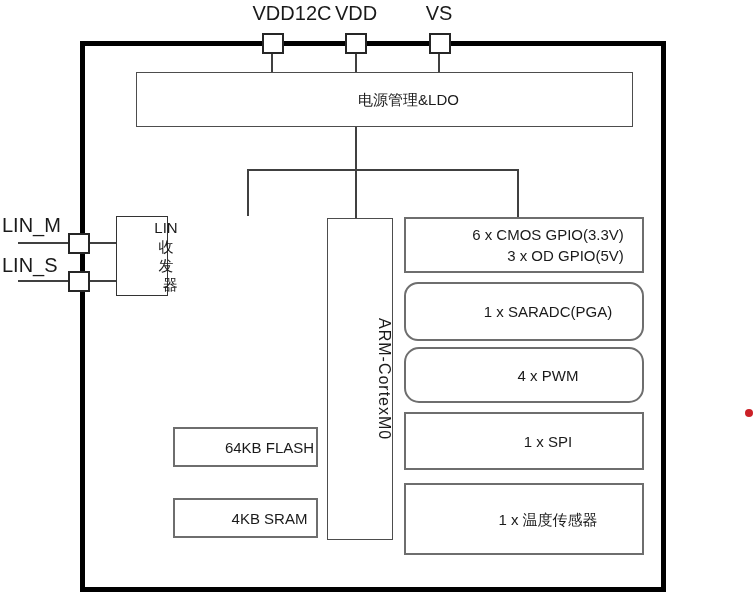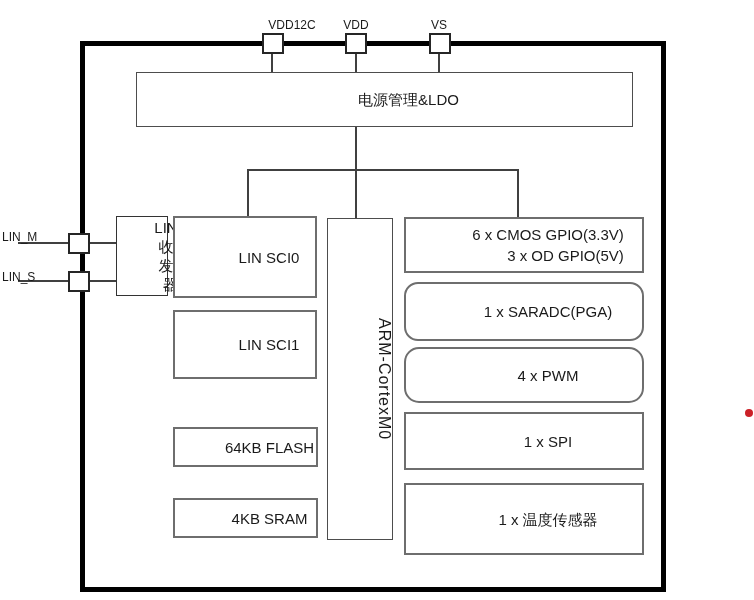--- a/index.html
+++ b/index.html
@@ -31,21 +31,21 @@
   .box .multiline{display:flex;flex-direction:column;align-items:flex-end;}
   
   .hline,.vline{background:#404040;z-index:1;}
   .hline{height:2px;}
   .vline{width:2px;}
   
   .pin-square{
     width:22px;height:21px;background:#fff;border:2px solid #262626;z-index:4;
   }
   .pin-label{
-    font-size:12px;line-height:18px;white-space:nowrap;z-index:2;margin-top:12px;
+    font-size:20px;line-height:18px;white-space:nowrap;z-index:2;
   }
   .pin-label.center{text-align:center;}
   .cpu-box{
     left:327px;top:218px;width:66px;height:322px;
   }
   .cpu-box span{
     writing-mode:vertical-rl;text-orientation:mixed;
     font-size:16px;letter-spacing:1px;
   }
   .red-dot{
@@ -88,26 +88,20 @@
   <div class="abs pin-square" style="left:68px;top:271px;"></div>
 
   <div class="abs box dark" style="left:116px;top:216px;width:52px;height:80px;line-height:19px;">
     <span class="multiline">
       <span>LIN</span>
       <span>收发</span>
       <span>器</span>
     </span>
   </div>
 
-  <div class="abs box" style="left:173px;top:216px;width:144px;height:82px;">
-    <span>LIN SCI0</span>
-  </div>
-  <div class="abs box" style="left:173px;top:310px;width:144px;height:69px;">
-    <span>LIN SCI1</span>
-  </div>
   <div class="abs box" style="left:173px;top:427px;width:145px;height:40px;">
     <span>64KB FLASH</span>
   </div>
   <div class="abs box" style="left:173px;top:498px;width:145px;height:40px;">
     <span>4KB SRAM</span>
   </div>
 
   <div class="abs box thin cpu-box">
     <span>ARM-CortexM0</span>
   </div>

